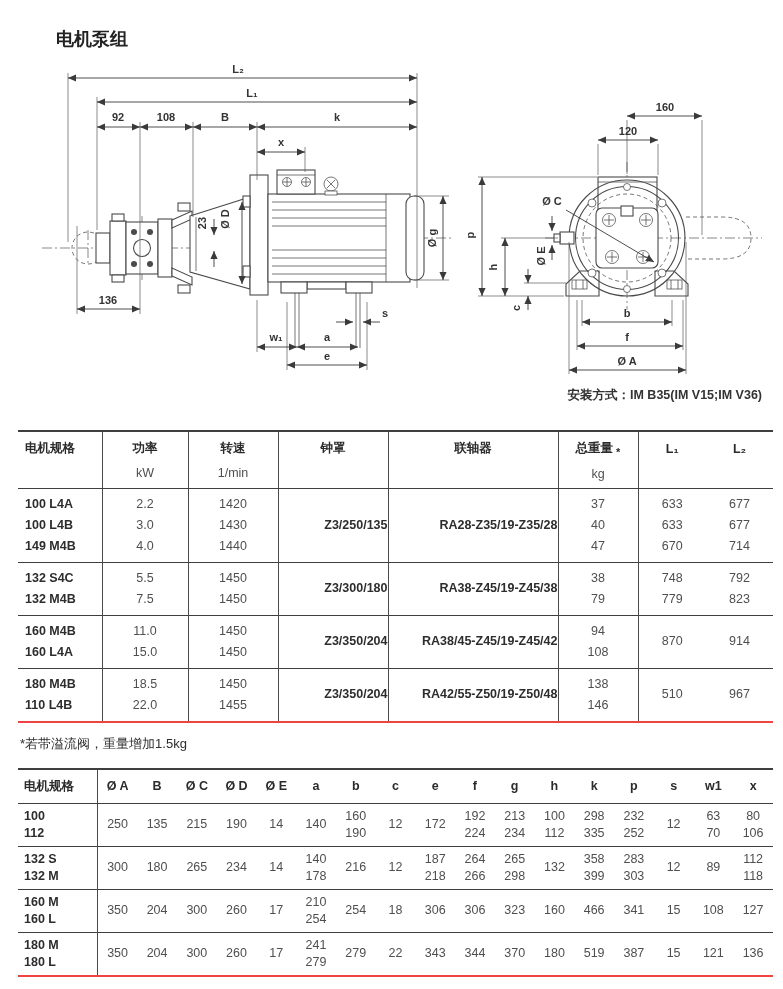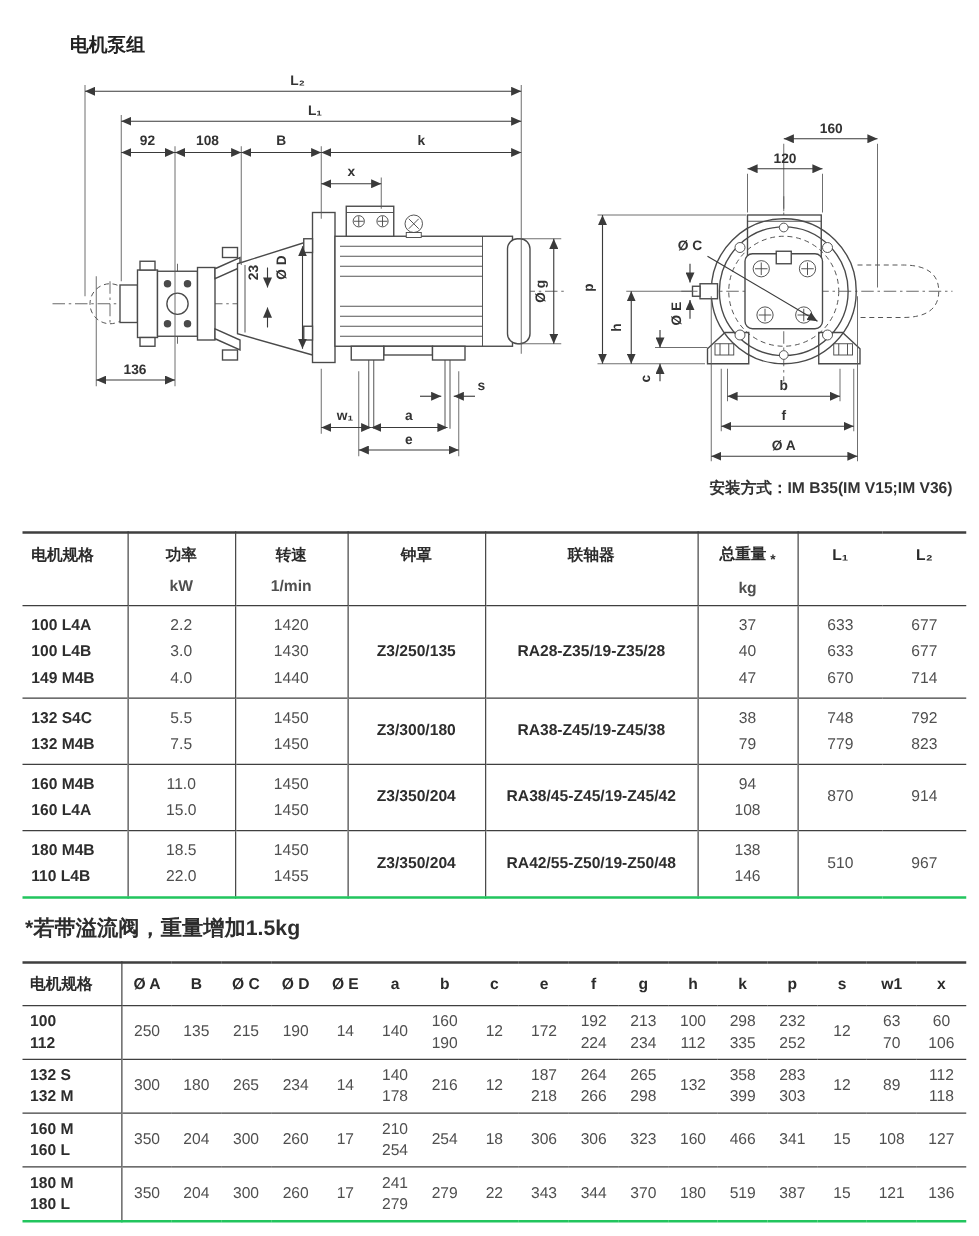--- a/index.html
+++ b/index.html
@@ -1,51 +1,51 @@
 <!DOCTYPE html>
 <html><head>
 <meta charset="utf-8">
 <style>
   html,body{margin:0;padding:0;background:#fff;}
   body{width:783px;height:989px;font-family:"Liberation Sans",sans-serif;color:#3c3c3c;overflow:hidden;}
   .page{padding:6px 10px 0 10px;}
   .title{font-size:17px;font-weight:bold;color:#222;margin:6px 0 0 0;padding:0 0 9px 2px;border-bottom:2.5px solid #3b3b3b;}
-  .section-heading{font-size:15px;font-weight:bold;color:#222;margin:21px 0 2px 2px;padding-left:44px;}
+  .section-heading{font-size:18px;font-weight:bold;color:#222;margin:21px 0 2px 2px;padding-left:44px;}
   svg.drawing{display:block;margin:0;}
   .dl{font:bold 11px "Liberation Sans",sans-serif;fill:#333;text-anchor:middle;}
   .cn{font:bold 12.5px "Liberation Sans",sans-serif;fill:#333;}
   .dim{stroke:#3a3a3a;stroke-width:0.9;}
   .ext{stroke:#5a5a5a;stroke-width:0.7;}
   .out{stroke:#4a4a4a;stroke-width:1.1;fill:none;}
   .outf{stroke:#4a4a4a;stroke-width:1.1;fill:#fff;}
   .thin{stroke:#4a4a4a;stroke-width:0.75;fill:none;}
   .cl{stroke:#555;stroke-width:0.7;stroke-dasharray:10 3 2 3;fill:none;}
   .dsh{stroke-dasharray:4 3;}
   table{border-collapse:collapse;table-layout:fixed;width:755px;margin:15px 0 0 8px;
-        border-top:2px solid #3f3f3f;border-bottom:2px solid #22c55e;}
+        border-top:2px solid #3f3f3f;border-bottom:2px solid #ef4444;}
   th,td{padding:0;vertical-align:middle;font-size:12.5px;color:#4f4f4f;text-align:center;}
   th{color:#2b2b2b;}
   #t1 th,#t1 td{border-left:1px solid #4a4a4a;}
   #t1 th:first-child,#t1 td:first-child{border-left:none;}
   #t1 th.nolb,#t1 td.nolb{border-left:none;}
   #t1 thead th{border-bottom:1.5px solid #3f3f3f;padding:8px 0 6px 0;}
   #t1 tbody tr+tr td{border-top:1.5px solid #3f3f3f;}
   #t1 tbody td{padding:5px 0;}
   #t1 td.left,#t1 th.left{text-align:left;padding-left:7px;}
   .hl{font-weight:bold;font-size:12.5px;}
-  .hu{font-weight:bold;color:#4f4f4f;margin-top:9px;min-height:15px;font-size:12.5px;}
+  .hu{font-weight:normal;color:#4f4f4f;margin-top:9px;min-height:15px;font-size:12.5px;}
   .star{font-size:11px;vertical-align:sub;padding-left:3px;font-weight:bold;}
   #t1 td div{line-height:21px;}
-  .bold{font-weight:bold;color:#2d2d2d;}
+  .bold{font-weight:bold;color:#2d2d2d;text-align:right;}
   #t2 th:first-child,#t2 td:first-child{border-right:1px solid #4a4a4a;text-align:left;padding-left:6px;}
   #t2 thead th{border-bottom:1.5px solid #3f3f3f;padding:8px 0;font-weight:bold;}
   #t2 tbody tr+tr td{border-top:1.5px solid #3f3f3f;}
   #t2 tbody td{padding:4px 0;}
   #t2 td div{line-height:17px;}
-  .note{font-size:17px;font-weight:bold;color:#2d2d2d;margin:12px 0 0 10px;}
+  .note{font-size:13px;font-weight:normal;color:#2d2d2d;margin:12px 0 0 10px;}
 </style>
 </head>
 <body>
 
 <div class="page">
   <div class="section-heading">电机泵组</div>
 
   <svg class="drawing" width="763" height="362" viewBox="10 83 763 362">
     <defs>
       <marker id="ae" orient="auto" markerWidth="10" markerHeight="8" refX="9" refY="4">
@@ -540,21 +540,21 @@
             <div>252</div>
           </td>
           <td>
             <div>12</div>
           </td>
           <td>
             <div>63</div>
             <div>70</div>
           </td>
           <td>
-            <div>60</div>
+            <div>80</div>
             <div>106</div>
           </td>
         </tr>
         <tr>
           <td class="bold">
             <div>132 S</div>
             <div>132 M</div>
           </td>
           <td>
             <div>300</div>

